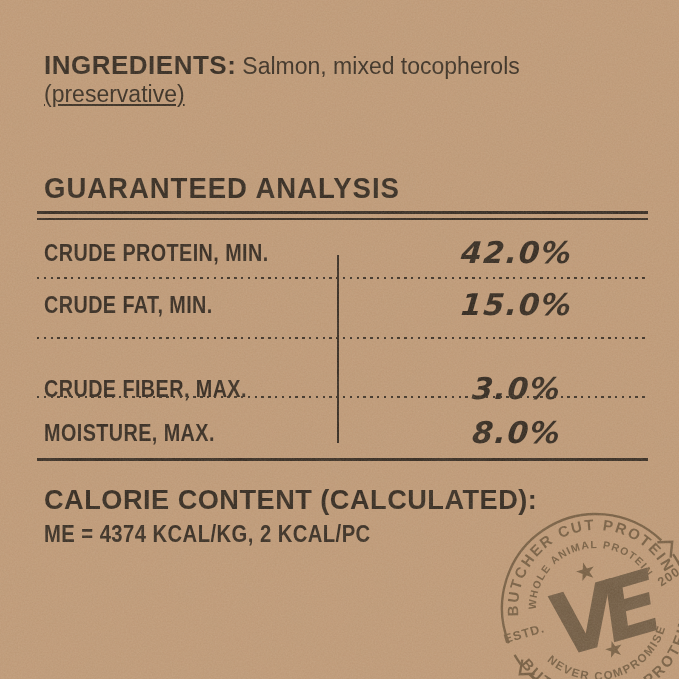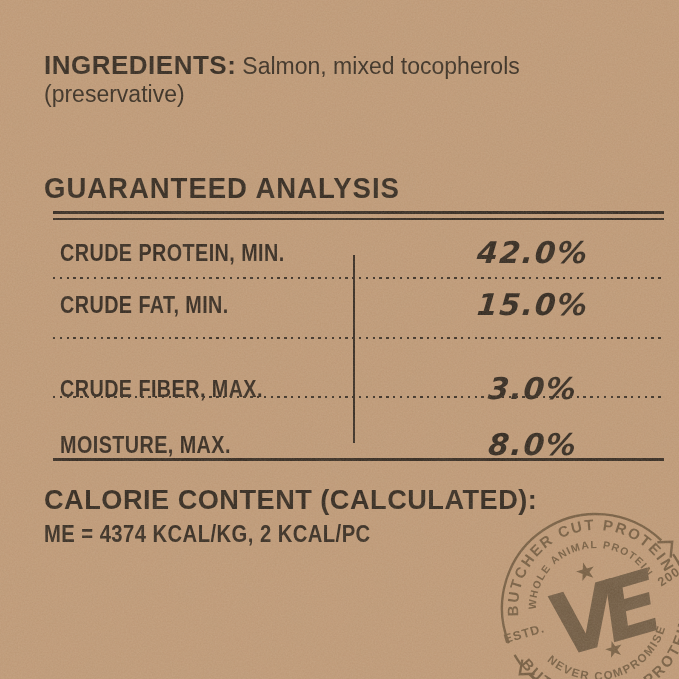--- a/index.html
+++ b/index.html
@@ -22,21 +22,21 @@
   }
   .content { position: absolute; inset: 0; z-index: 2; color: #281f18; }
 
   
   .ing-line1 { position: absolute; left: 44px; top: 50px; white-space: nowrap; }
   .ing-heading {
     font-weight: bold; font-size: 26px; letter-spacing: 0.5px;
     color: #241c15;
   }
   .ing-text { font-size: 23px; margin-left: 6px; color: #2b2219; }
-  .ing-line2 { position: absolute; left: 44px; top: 81px; font-size: 23px; color: #2b2219; }
+  .ing-line2 { position: absolute; left: 44px; top: 81px; font-size: 23px; color: #2b2219; text-decoration: underline; }
 
   
   .ga-heading {
     position: absolute; left: 44px; top: 172px;
     font-size: 29px; font-weight: bold; letter-spacing: 1px;
     transform: scaleX(0.95); transform-origin: left center;
     white-space: nowrap; color: #241c15;
   }
   .cal-heading {
     position: absolute; left: 44px; top: 484px;
@@ -45,34 +45,34 @@
     white-space: nowrap; color: #241c15;
   }
   .cal-detail {
     position: absolute; left: 44px; top: 521px;
     font-size: 23px; font-weight: bold; letter-spacing: 0.5px;
     transform: scaleX(0.88); transform-origin: left center;
     white-space: nowrap; color: #2a2119;
   }
 
   
-  .table { position: absolute; left: 37px; top: 211px; width: 611px; height: 252px; margin-left: 16px; }
+  .table { position: absolute; left: 37px; top: 211px; width: 611px; height: 252px; }
   .rule { position: absolute; left: 0; width: 100%; background: #281f18; }
   .rule-top-1 { top: 0; height: 2.5px; }
   .rule-top-2 { top: 7px; height: 2px; }
   .rule-bottom { top: 247px; height: 2.5px; }
   .dotted-rule {
     position: absolute; left: 0; width: 100%; height: 2.4px;
     background: repeating-linear-gradient(to right, #30261d 0 2.3px, rgba(0,0,0,0) 2.3px 6.8px);
   }
   .dot-1 { top: 66px; } .dot-2 { top: 126px; } .dot-3 { top: 185px; }
   .v-rule { position: absolute; left: 300px; top: 44px; width: 2px; height: 188px; background: #281f18; }
 
   .row { position: absolute; left: 0; width: 100%; height: 48px; }
-  .row-0 { top: 18px; } .row-1 { top: 70px; } .row-2 { top: 154px; } .row-3 { top: 210px; }
+  .row-0 { top: 18px; } .row-1 { top: 70px; } .row-2 { top: 154px; } .row-3 { top: 198px; }
   .row-label {
     position: absolute; left: 7px; top: 50%;
     transform: translateY(-50%) scaleX(0.86); transform-origin: left center;
     font-size: 23px; font-weight: bold; letter-spacing: 0.5px;
     white-space: nowrap; color: #261d16;
   }
   .row-value {
     position: absolute; left: 330px; width: 300px; top: 50%;
     transform: translateY(-52%) skewX(-5deg);
     text-align: center;

